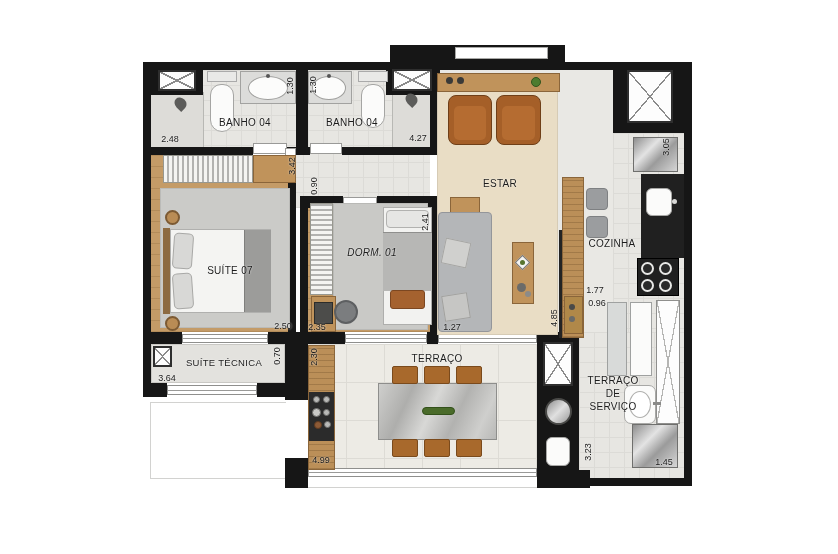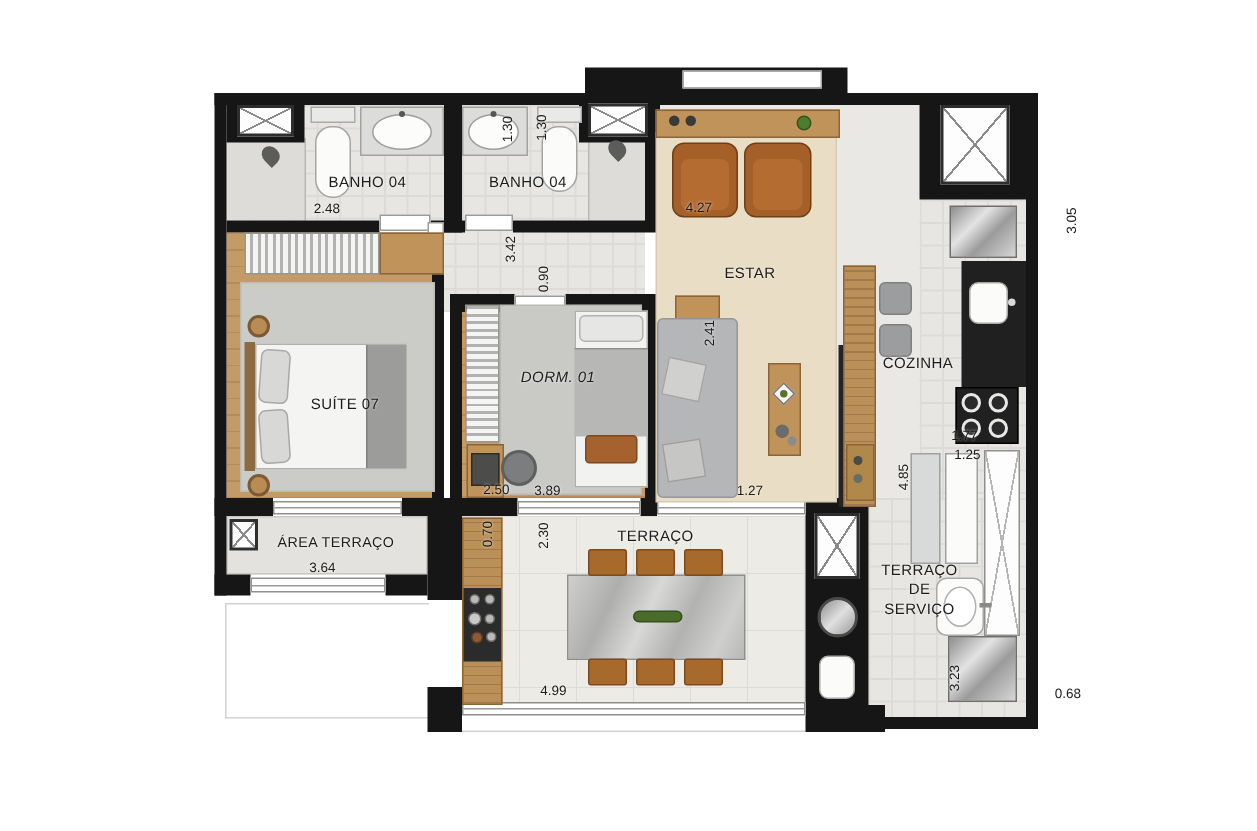--- a/index.html
+++ b/index.html
@@ -26,21 +26,21 @@
        border:1px solid #8f8f8d;box-sizing:border-box;}
   .door{position:absolute;background:#fff;border:1px solid #9a9a98;box-sizing:border-box;}
   .rug{position:absolute;border:1px solid rgba(0,0,0,.08);box-sizing:border-box;}
   .steel{position:absolute;background:linear-gradient(135deg,#8e8e8e 0%,#e3e3e3 35%,#9b9b9b 60%,#d6d6d6 100%);
          border:1px solid #6f6f6d;box-sizing:border-box;}
   .blackc{position:absolute;background:#202020;}
   .white-fix{position:absolute;background:#fbfbfa;border:1px solid #a8a8a6;box-sizing:border-box;}
   .lbl{position:absolute;transform:translate(-50%,-50%);font-size:10px;letter-spacing:.3px;color:#1c1c1c;
        white-space:nowrap;text-shadow:0 0 2px rgba(255,255,255,.85);}
   .dim{position:absolute;transform:translate(-50%,-50%);font-size:9px;color:#1a1a1a;white-space:nowrap;
-       text-shadow:0 0 2px rgba(255,255,255,.85);margin-left:48px;}
+       text-shadow:0 0 2px rgba(255,255,255,.85);}
   .dim.v{writing-mode:vertical-rl;transform:translate(-50%,-50%) rotate(180deg);}
   .thin{position:absolute;background:#d2d2d0;}
   .circ{position:absolute;border-radius:50%;box-sizing:border-box;}
   .chair-b{position:absolute;background:#a8692c;border:1px solid #7a4a1c;box-sizing:border-box;border-radius:2px;}
   .stool{position:absolute;background:#9b9d9f;border:1px solid #7e8082;border-radius:4px;box-sizing:border-box;}
   .marble{position:absolute;border:1px solid #8e8e8c;box-sizing:border-box;
         background:linear-gradient(115deg,#cfcfcd 0%,#aeaeac 25%,#d8d8d6 45%,#b2b2b0 65%,#cfcfcd 85%,#b8b8b6 100%);}
   .stripesH{position:absolute;background:repeating-linear-gradient(90deg,#f4f4f2 0 3px,#b2b2b0 3px 5px);border:1px solid #97978f;box-sizing:border-box;}
   .stripesV{position:absolute;background:repeating-linear-gradient(0deg,#f4f4f2 0 3px,#b2b2b0 3px 5px);border:1px solid #97978f;box-sizing:border-box;}
 </style>
@@ -212,42 +212,42 @@
   <div class="circ" style="left:629px;top:391px;width:22px;height:27px;border:1px solid #b0b0ae;background:#fff;"></div>
   <div class="abs" style="left:653px;top:402px;width:8px;height:3px;background:#8a8a88;"></div>
   <div class="steel" style="left:632px;top:424px;width:46px;height:44px;"></div>
 
   <div class="lbl" style="left:245px;top:122px;">BANHO 04</div>
   <div class="lbl" style="left:352px;top:122px;">BANHO 04</div>
   <div class="lbl" style="left:230px;top:270px;">SUÍTE 07</div>
   <div class="lbl" style="left:372px;top:252px;font-style:italic;">DORM. 01</div>
   <div class="lbl" style="left:500px;top:183px;">ESTAR</div>
   <div class="lbl" style="left:612px;top:243px;">COZINHA</div>
-  <div class="lbl" style="left:224px;top:362px;font-size:9.5px;">ÁREA TERRAÇO</div>
+  <div class="lbl" style="left:224px;top:362px;font-size:9.5px;">SUÍTE TÉCNICA</div>
   <div class="lbl" style="left:437px;top:358px;">TERRAÇO</div>
   <div class="abs" style="left:570px;top:374px;width:86px;text-align:center;font-size:10px;line-height:13px;color:#1c1c1c;letter-spacing:.3px;text-shadow:0 0 2px rgba(255,255,255,.85);">
     <div>TERRAÇO</div>
     <div>DE</div>
     <div>SERVIÇO</div>
   </div>
 
   <div class="dim" style="left:170px;top:139px;">2.48</div>
   <div class="dim v" style="left:290px;top:86px;">1.30</div>
   <div class="dim v" style="left:313px;top:85px;">1.30</div>
   <div class="dim" style="left:418px;top:138px;">4.27</div>
   <div class="dim v" style="left:292px;top:166px;">3.42</div>
   <div class="dim v" style="left:314px;top:186px;">0.90</div>
   <div class="dim" style="left:283px;top:326px;">2.50</div>
-  <div class="dim" style="left:317px;top:327px;">3.89</div>
+  <div class="dim" style="left:317px;top:327px;">2.35</div>
   <div class="dim v" style="left:425px;top:222px;">2.41</div>
   <div class="dim" style="left:452px;top:327px;">1.27</div>
   <div class="dim v" style="left:554px;top:318px;">4.85</div>
   <div class="dim v" style="left:666px;top:147px;">3.05</div>
   <div class="dim" style="left:595px;top:290px;">1.77</div>
-  <div class="dim" style="left:597px;top:303px;">1.25</div>
+  <div class="dim" style="left:597px;top:303px;">0.96</div>
   <div class="dim v" style="left:277px;top:356px;">0.70</div>
   <div class="dim" style="left:167px;top:378px;">3.64</div>
   <div class="dim v" style="left:314px;top:357px;">2.30</div>
   <div class="dim" style="left:321px;top:460px;">4.99</div>
   <div class="dim v" style="left:588px;top:452px;">3.23</div>
-  <div class="dim" style="left:664px;top:462px;">0.68</div>
+  <div class="dim" style="left:664px;top:462px;">1.45</div>
 
 </div>
 
 </body></html>

